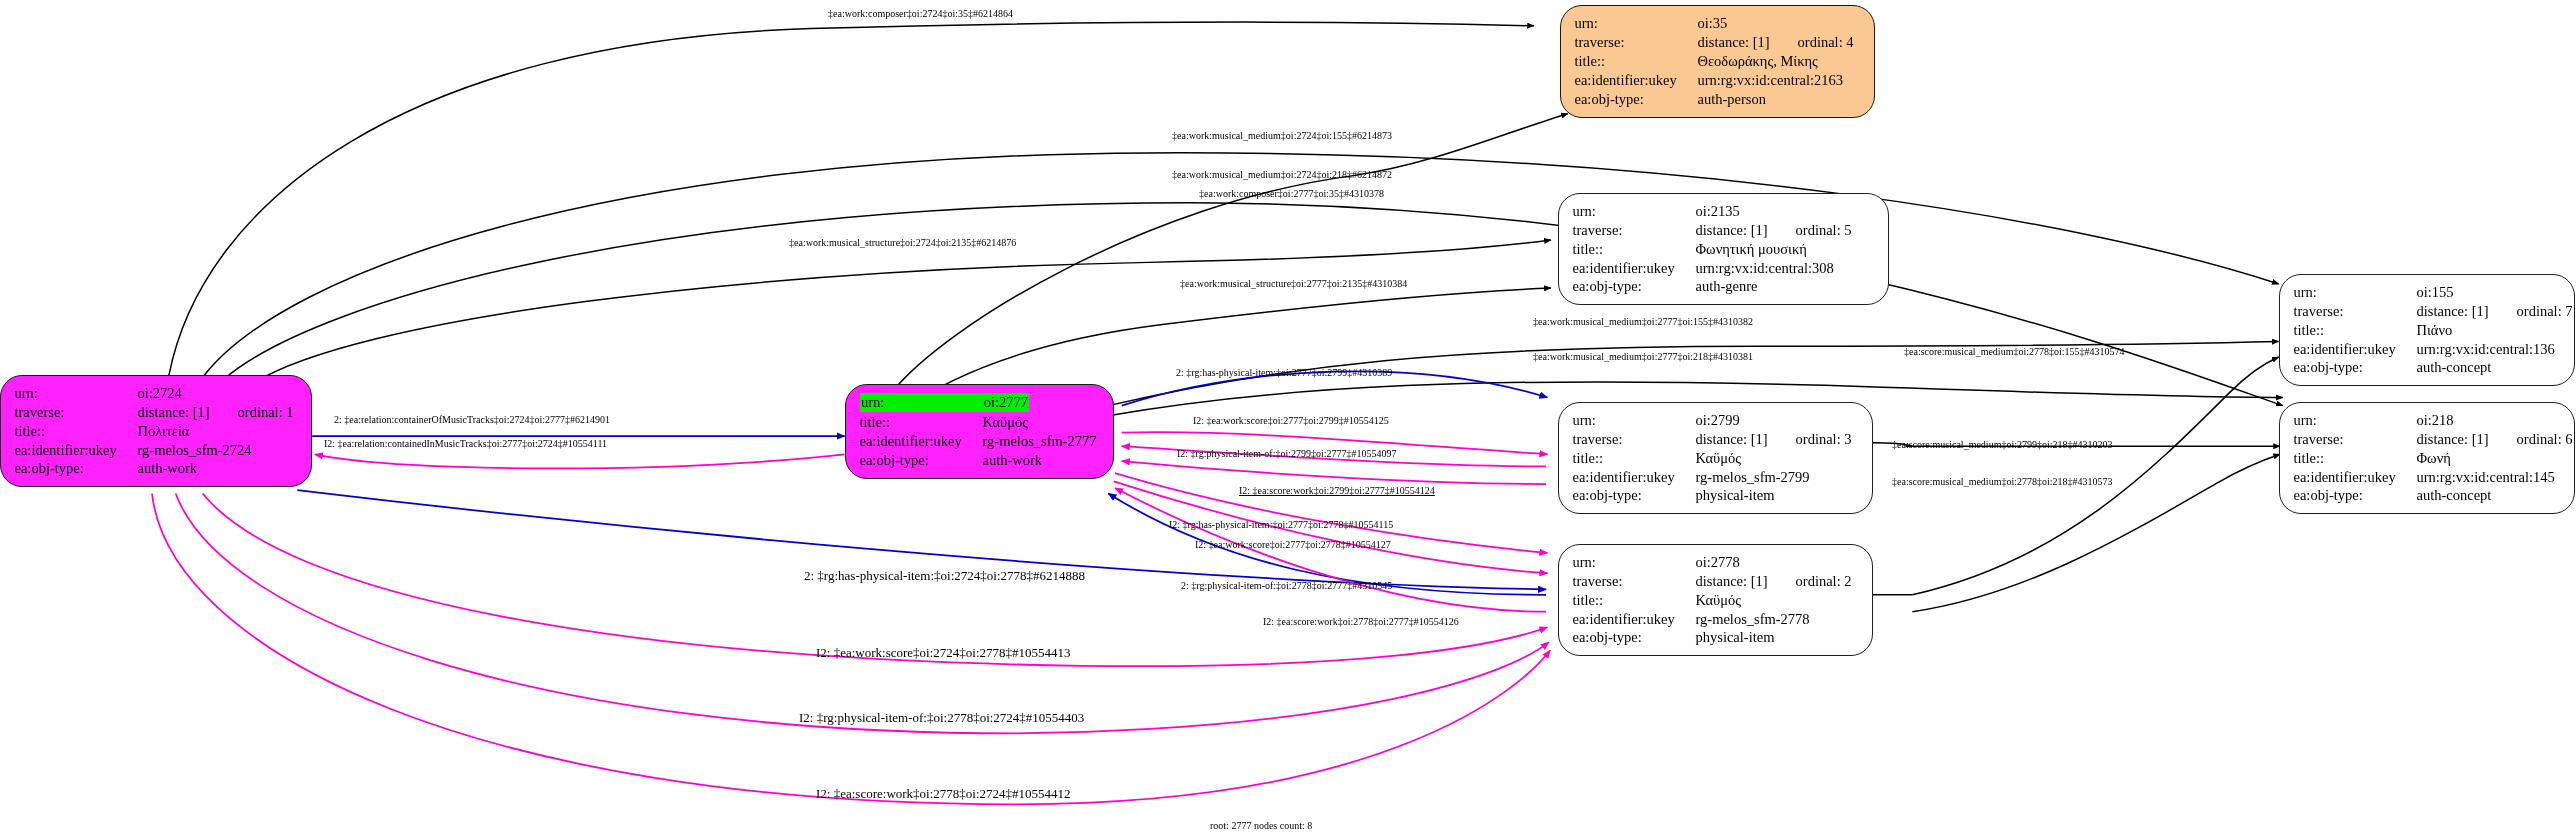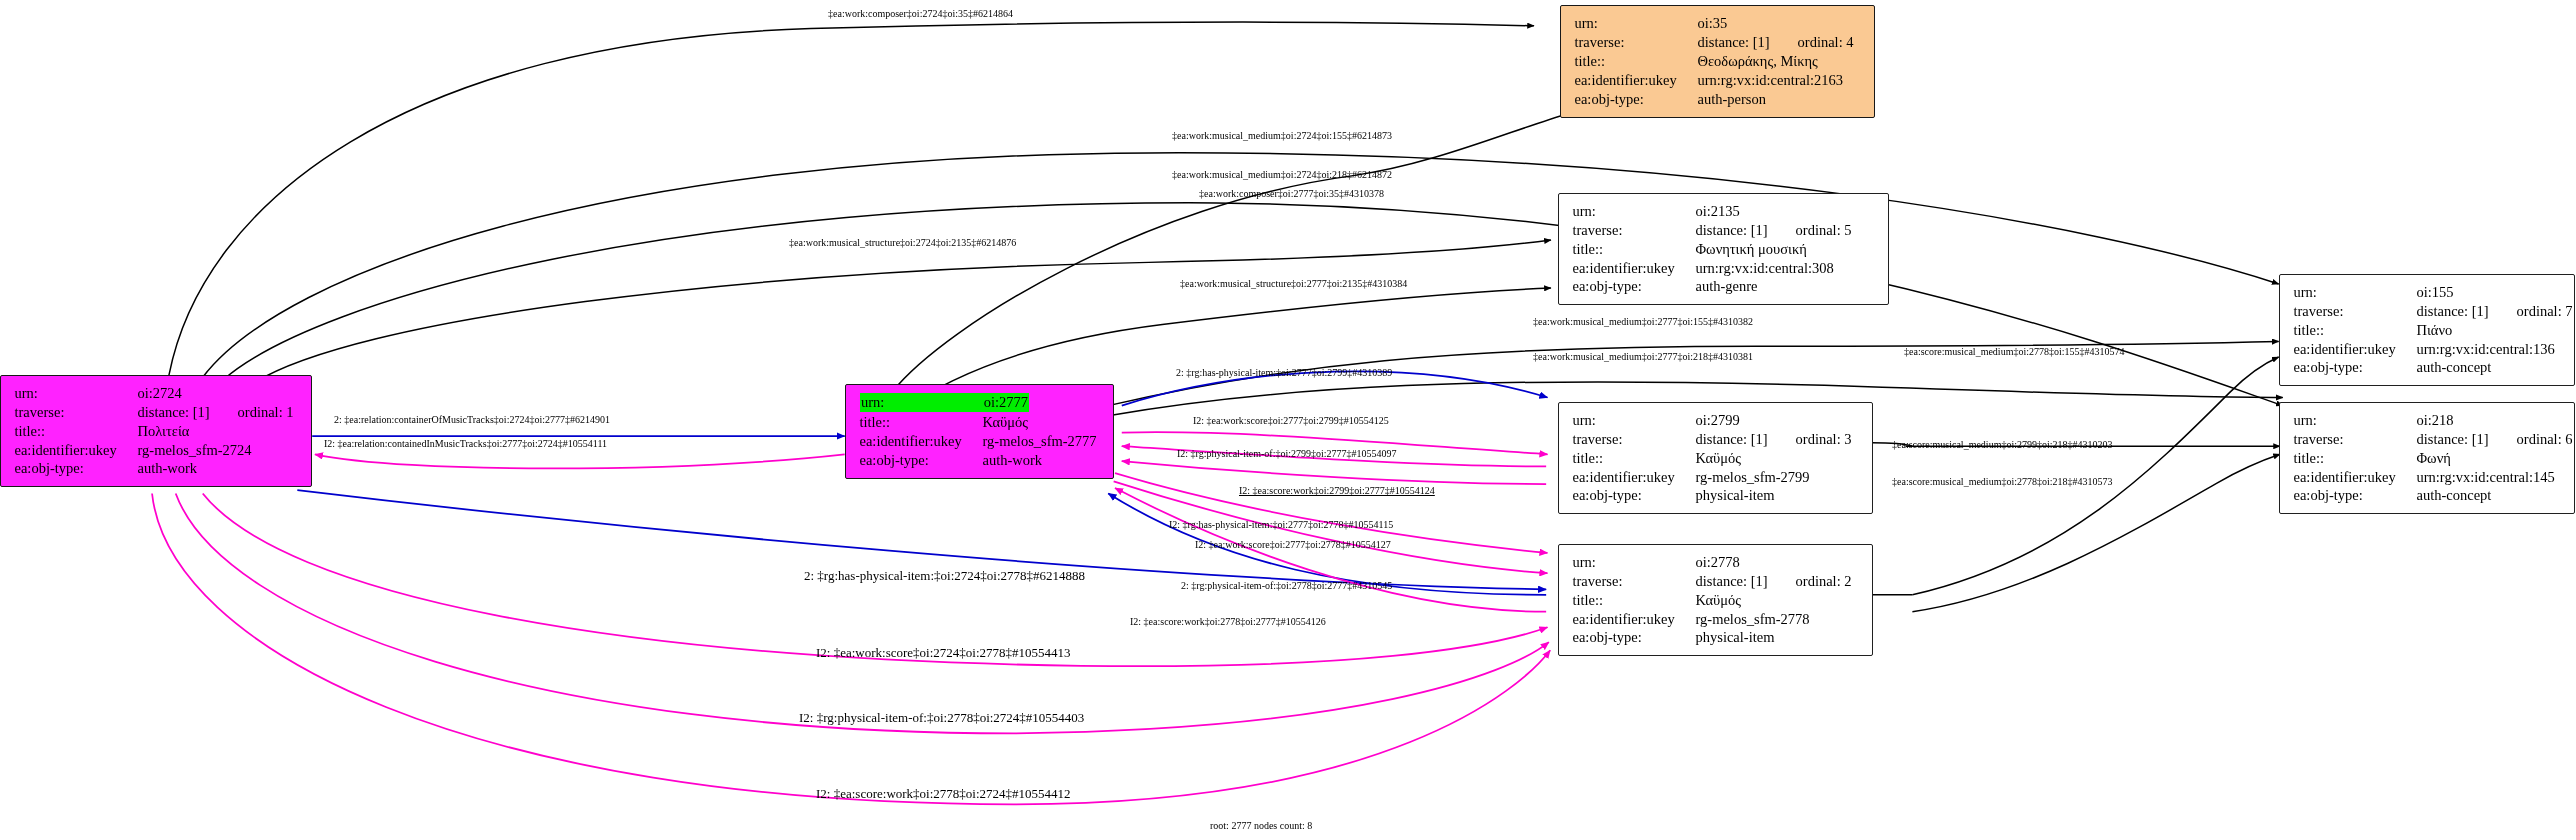--- a/index.html
+++ b/index.html
@@ -19,21 +19,21 @@
     position: absolute;
     left: 0; top: 0;
     width: 2576px;
     height: 841px;
     pointer-events: none;
   }
   .node {
     position: absolute;
     box-sizing: border-box;
     border: 1.7px solid #202020;
-    border-radius: 2px;
+    border-radius: 22px;
     background: #ffffff;
     padding: 8px 12px 8px 13.5px;
     z-index: 5;
   }
   .node.magenta { background: #ff22ff; border-color: #181818; }
   .node.orange  { background: #fac993; border-color: #181818; }
   .node-row {
     display: flex;
     align-items: baseline;
     white-space: nowrap;
@@ -351,21 +351,21 @@
   <div class="elabel" style="left:334px; top:414px;">2: ‡ea:relation:containerOfMusicTracks‡oi:2724‡oi:2777‡#6214901</div>
   <div class="elabel" style="left:324px; top:438px;">I2: ‡ea:relation:containedInMusicTracks‡oi:2777‡oi:2724‡#10554111</div>
 
   <div class="elabel" style="left:1176px; top:367px;">2: ‡rg:has-physical-item:‡oi:2777‡oi:2799‡#4310389</div>
   <div class="elabel" style="left:1193px; top:415px;">I2: ‡ea:work:score‡oi:2777‡oi:2799‡#10554125</div>
   <div class="elabel" style="left:1177px; top:448px;">I2: ‡rg:physical-item-of:‡oi:2799‡oi:2777‡#10554097</div>
   <div class="elabel" style="left:1239px; top:485px;text-decoration:underline;">I2: ‡ea:score:work‡oi:2799‡oi:2777‡#10554124</div>
   <div class="elabel" style="left:1169px; top:519px;">I2: ‡rg:has-physical-item:‡oi:2777‡oi:2778‡#10554115</div>
   <div class="elabel" style="left:1195px; top:539px;">I2: ‡ea:work:score‡oi:2777‡oi:2778‡#10554127</div>
   <div class="elabel" style="left:1181px; top:580px;">2: ‡rg:physical-item-of:‡oi:2778‡oi:2777‡#4310545</div>
-  <div class="elabel" style="left:1130px; top:616px;">I2: ‡ea:score:work‡oi:2778‡oi:2777‡#10554126</div>
+  <div class="elabel" style="left:1263px; top:616px;">I2: ‡ea:score:work‡oi:2778‡oi:2777‡#10554126</div>
 
   <div class="elabel small" style="left:804px; top:568px;">2: ‡rg:has-physical-item:‡oi:2724‡oi:2778‡#6214888</div>
   <div class="elabel small" style="left:816px; top:645px;">I2: ‡ea:work:score‡oi:2724‡oi:2778‡#10554413</div>
   <div class="elabel small" style="left:799px; top:710px;">I2: ‡rg:physical-item-of:‡oi:2778‡oi:2724‡#10554403</div>
   <div class="elabel small" style="left:816px; top:786px;">I2: ‡ea:score:work‡oi:2778‡oi:2724‡#10554412</div>
 
   <div class="footer" style="left:1210px; top:820px;">root: 2777 nodes count: 8</div>
 
 </div>
 

